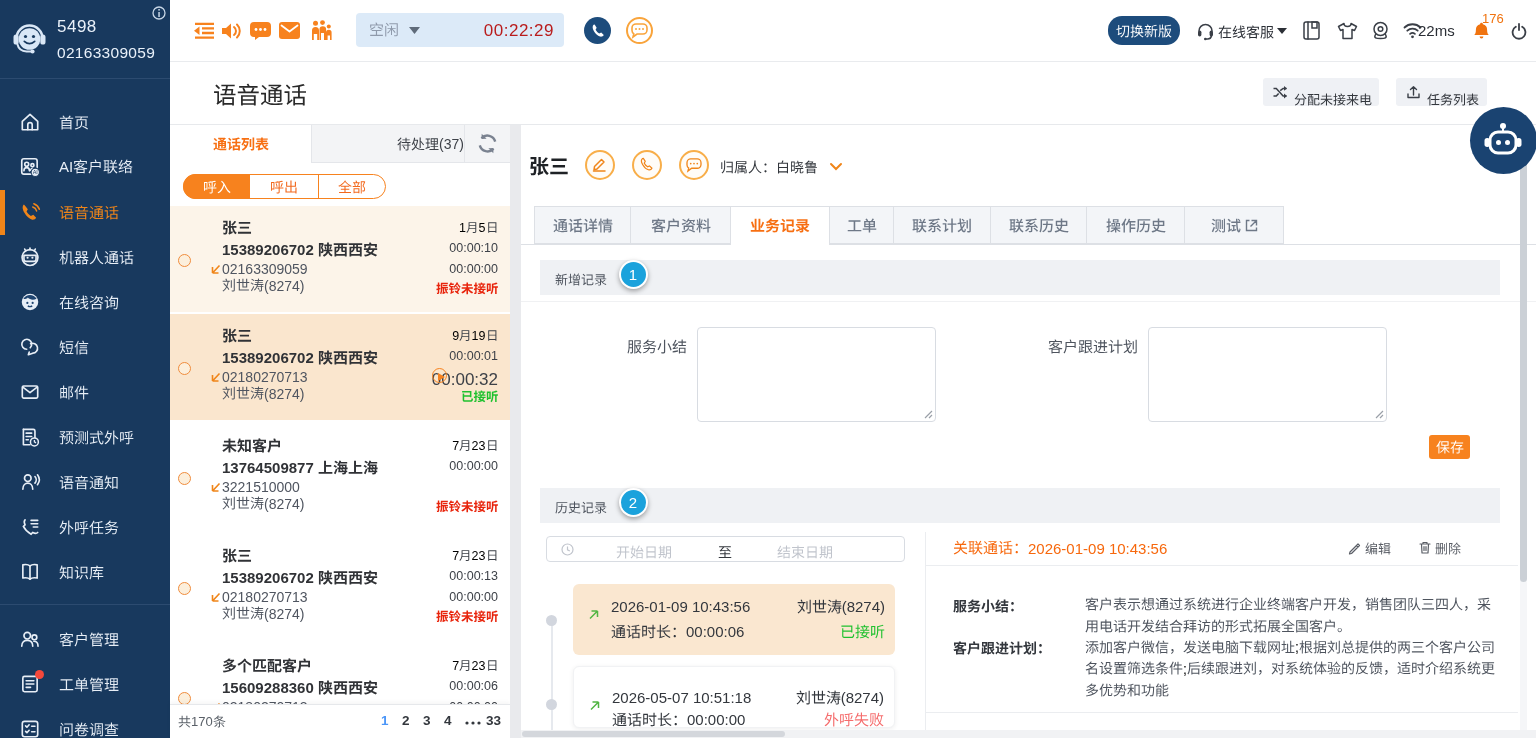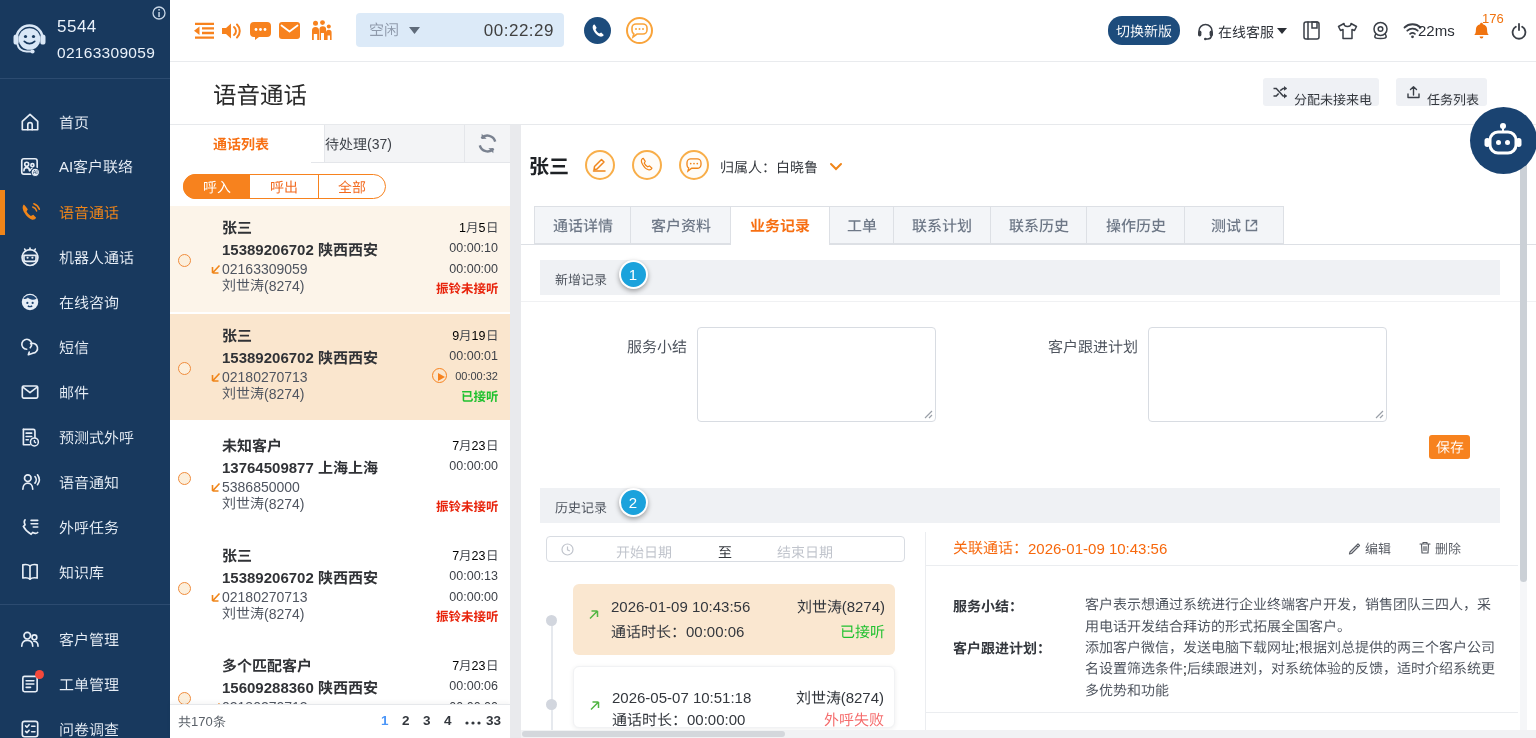--- a/index.html
+++ b/index.html
@@ -13,21 +13,21 @@
       <path d="M4.5 17.5 a13 13 0 0 1 26 0" fill="none" stroke="#D9E7F6" stroke-width="2.6"></path>
 <circle cx="17.5" cy="18" r="10.8" fill="#D9E7F6"></circle>
 <rect x="1.5" y="13.5" width="5.2" height="10" rx="2.6" fill="#D9E7F6"></rect>
 <rect x="28.3" y="13.5" width="5.2" height="10" rx="2.6" fill="#D9E7F6"></rect>
 <circle cx="13.5" cy="15.5" r="1.6" fill="#18395E"></circle>
       <circle cx="21.5" cy="15.5" r="1.6" fill="#18395E"></circle>
 <path d="M12.3 20.3 q5.2 4.6 10.4 0" fill="none" stroke="#18395E" stroke-width="1.7" stroke-linecap="round"></path>
 <path d="M5.5 23.5 q1.5 6.5 9 7 l4 0" fill="none" stroke="#D9E7F6" stroke-width="2" stroke-linecap="round"></path>
 <circle cx="20.5" cy="30.5" r="2.1" fill="#D9E7F6"></circle>
     </svg>
-    <div class="ab" style="left:57px;top:17px;font-size:17px;color:#E9F1FA;letter-spacing:0.5px">5544</div>
+    <div class="ab" style="left:57px;top:17px;font-size:17px;color:#E9F1FA;letter-spacing:0.5px">5498</div>
     <div class="ab" style="left:57px;top:44px;font-size:15.5px;color:#E9F1FA;letter-spacing:0.3px">02163309059</div>
     <svg width="14" height="14" viewBox="0 0 14 14" style="left:152px;top:6px;position:absolute;">
       <circle cx="7" cy="7" r="6" fill="none" stroke="#C7D6E6" stroke-width="1.3"></circle>
       <rect x="6.3" y="6" width="1.5" height="5" fill="#C7D6E6"></rect>
       <rect x="6.3" y="3" width="1.5" height="1.6" fill="#C7D6E6"></rect>
     </svg>
     <div class="ab" style="left:0;top:78px;width:170px;height:1px;background:#2C4B70"></div>
     <svg width="20" height="20" viewBox="0 0 20 20" style="left:20px;top:112px;position:absolute;transform:scale(1.1);transform-origin:50% 50%">
       <path d="M3 9.5 L10 3 L17 9.5 L17 17 L3 17 Z" stroke="#E7EEF6" stroke-width="1.5" fill="none" stroke-linecap="round" stroke-linejoin="round"></path>
       <path d="M8 17 L8 12.5 a2 2 0 0 1 4 0 L12 17" stroke="#E7EEF6" stroke-width="1.5" fill="none" stroke-linecap="round" stroke-linejoin="round"></path>
@@ -206,21 +206,21 @@
     </svg>
     <div class="ab" style="left:186px;top:13px;width:208px;height:34px;background:#DCEAF8;border-radius:4px">
 <span class="ab" style="left:13px;top:8px"><svg class="z" width="30.0" height="15" viewBox="0 0 2000 1000">
           <g transform="translate(0,880) scale(1,-1)">
             <path d="M564 537C666 484 802 405 869 357L919 415C848 462 710 537 611 587ZM384 590C307 523 203 455 85 413L129 348C246 398 356 474 436 544ZM77 22L77 -46L927 -46L927 22L538 22L538 275L825 275L825 343L182 343L182 275L459 275L459 22ZM424 824C440 792 459 752 473 718L76 718L76 492L150 492L150 649L849 649L849 517L926 517L926 718L565 718C550 755 524 807 502 846ZM1081 611L1081 -79L1153 -79L1153 611ZM1120 796C1174 740 1238 661 1265 610L1326 652C1296 702 1232 778 1176 831ZM1357 797L1357 727L1846 727L1846 29C1846 11 1840 5 1821 4C1801 4 1734 3 1665 5C1676 -15 1688 -49 1692 -70C1782 -70 1841 -69 1874 -56C1908 -44 1919 -20 1919 29L1919 797ZM1466 622L1466 486L1235 486L1235 422L1435 422C1382 316 1298 218 1211 167C1226 154 1248 129 1259 113C1337 166 1412 255 1466 356L1466 6L1534 6L1534 357C1606 282 1678 197 1718 139L1773 184C1728 248 1642 343 1561 422L1780 422L1780 486L1534 486L1534 622Z" fill="#8F9AAB"></path>
           </g>
         </svg></span>
 <svg width="11" height="7" viewBox="0 0 11 7" style="position:absolute;left:53px;top:14px">
         <path d="M0 0 L11 0 L5.5 7 Z" fill="#5F6B7A"></path>
       </svg>
-<span class="ab" style="right:10px;top:8px;font-size:17px;color:#404040;letter-spacing:0.5px">00:22:29</span>
+<span class="ab" style="right:10px;top:8px;font-size:17px;color:#b91c1c;letter-spacing:0.5px">00:22:29</span>
 </div>
     <div class="ab" style="left:414px;top:17px;width:27px;height:27px;border-radius:50%;background:#1D4C7C">
 <svg width="16" height="16" viewBox="0 0 20 20" style="position:absolute;left:5.5px;top:5.5px">
         <path d="M4.5 2.2 C3 3.5 2.8 6.5 4.8 10 C6.8 13.5 9.5 16.2 12.5 17 C14.5 17.5 16.5 16.5 17.2 15 L14 11.8 L11.5 13 C9.8 12 8 10.2 7 8.3 L8.3 5.8 L5.8 2 Z" fill="#fff"></path>
       </svg>
     </div>
     <div class="ab" style="left:456px;top:17px;width:27px;height:27px;border-radius:50%;border:2px solid #F9A43B;background:#fff">
 <svg width="17" height="15" viewBox="0 0 17 15" style="position:absolute;left:3px;top:4px">
         <path d="M1 5 a4 4 0 0 1 4-4 h7 a4 4 0 0 1 4 4 v2 a4 4 0 0 1-4 4 h-6 l-4 3 l0.8-3.2 a4 4 0 0 1-1.8-3.3 Z" fill="none" stroke="#F9A43B" stroke-width="1.6"></path>
         <circle cx="5" cy="6" r="1" fill="#F9A43B"></circle>
@@ -306,21 +306,21 @@
         </svg></span>
     </div>
   </div>
 <div class="ab" style="left:170px;top:125px;width:340px;height:613px;background:#fff">
     <div class="ab" style="left:0;top:0;width:340px;height:38px;border-bottom:1px solid #E4E6EA">
 <div class="ab" style="left:0;top:0;width:141px;height:38px;background:#fff;text-align:center;line-height:38px"><svg class="z" width="56.0" height="14" viewBox="0 0 4000 1000">
           <g transform="translate(0,880) scale(1,-1)">
             <path d="M46 742C105 690 185 617 221 570L307 652C268 697 186 766 127 814ZM274 467L33 467L33 356L159 356L159 117C116 97 69 60 25 16L98 -85C141 -24 189 36 221 36C242 36 275 5 315 -18C385 -58 467 -69 591 -69C698 -69 865 -63 943 -59C945 -28 962 26 975 56C870 42 703 33 595 33C486 33 396 39 331 78C307 92 289 105 274 115ZM370 818L370 727L727 727C701 707 673 688 645 672C599 691 552 709 513 723L436 659C480 642 531 620 579 598L361 598L361 80L473 80L473 231L588 231L588 84L695 84L695 231L814 231L814 186C814 175 810 171 799 171C788 171 753 170 722 172C734 146 747 106 752 77C812 77 856 78 887 94C919 110 928 135 928 184L928 598L794 598L796 600L743 627C810 668 875 718 925 767L854 824L831 818ZM814 512L814 458L695 458L695 512ZM473 374L588 374L588 318L473 318ZM473 458L473 512L588 512L588 458ZM814 374L814 318L695 318L695 374ZM1078 761C1131 713 1201 645 1232 601L1314 684C1280 726 1208 790 1155 834ZM1412 296L1412 -90L1533 -90L1533 -54L1796 -54L1796 -86L1923 -86L1923 296L1722 296L1722 435L1967 435L1967 549L1722 549L1722 706C1796 718 1867 732 1928 749L1849 846C1729 811 1536 783 1364 769C1377 744 1392 699 1396 671C1462 675 1532 681 1602 689L1602 549L1353 549L1353 435L1602 435L1602 296ZM1533 55L1533 188L1796 188L1796 55ZM1035 541L1035 426L1152 426L1152 133C1152 82 1117 40 1095 21C1115 1 1150 -46 1161 -73C1178 -48 1213 -18 1395 139C1380 162 1359 209 1348 242L1264 170L1264 541ZM2617 743L2617 167L2735 167L2735 743ZM2824 840L2824 50C2824 34 2818 29 2801 29C2784 28 2729 28 2679 30C2695 -2 2712 -53 2717 -85C2799 -86 2855 -82 2893 -64C2931 -45 2944 -14 2944 51L2944 840ZM2173 283C2210 252 2258 210 2291 177C2230 98 2152 39 2060 4C2085 -20 2116 -67 2132 -98C2362 9 2506 211 2554 563L2479 585L2458 582L2275 582C2285 617 2295 653 2303 689L2572 689L2572 804L2048 804L2048 689L2182 689C2151 553 2101 428 2029 348C2055 329 2102 287 2120 265C2166 320 2205 391 2237 472L2422 472C2406 402 2384 339 2356 282C2323 311 2276 348 2242 374ZM3235 -89C3265 -70 3311 -56 3597 30C3590 55 3580 104 3577 137L3361 78L3361 248C3408 282 3452 320 3490 359C3566 151 3690 4 3898 -66C3916 -34 3951 14 3977 39C3887 64 3811 106 3750 160C3808 193 3873 236 3930 277L3830 351C3792 314 3735 270 3682 234C3650 275 3624 320 3604 370L3942 370L3942 472L3558 472L3558 528L3869 528L3869 623L3558 623L3558 676L3908 676L3908 777L3558 777L3558 850L3437 850L3437 777L3099 777L3099 676L3437 676L3437 623L3149 623L3149 528L3437 528L3437 472L3056 472L3056 370L3340 370C3253 301 3133 240 3021 205C3046 181 3082 136 3099 108C3145 125 3191 146 3236 170L3236 97C3236 53 3208 29 3185 17C3204 -7 3228 -60 3235 -89Z" fill="#F76F12"></path>
           </g>
         </svg></div>
-<div class="ab" style="left:154px;top:0;width:153px;height:37px;background:#F3F4F6;border-left:1px solid #E4E6EA;text-align:left;line-height:37px"><svg class="z" width="42.0" height="14" viewBox="0 0 3000 1000">
+<div class="ab" style="left:141px;top:0;width:153px;height:37px;background:#F3F4F6;border-left:1px solid #E4E6EA;text-align:right;line-height:37px"><svg class="z" width="42.0" height="14" viewBox="0 0 3000 1000">
           <g transform="translate(0,880) scale(1,-1)">
             <path d="M415 204C462 150 513 75 534 26L598 64C576 112 523 184 477 236ZM255 838C212 767 122 683 44 632C55 617 75 587 83 570C171 630 267 723 325 810ZM606 835L606 710L386 710L386 642L606 642L606 515L327 515L327 446L747 446L747 334L339 334L339 265L747 265L747 11C747 -2 742 -7 726 -7C710 -8 654 -9 594 -6C604 -27 616 -58 619 -78C697 -78 748 -78 780 -66C811 -54 821 -33 821 11L821 265L955 265L955 334L821 334L821 446L962 446L962 515L681 515L681 642L910 642L910 710L681 710L681 835ZM272 617C215 514 119 411 29 345C42 327 63 288 69 271C107 303 147 341 185 382L185 -79L257 -79L257 468C287 508 315 550 338 591ZM1426 612C1407 471 1372 356 1324 262C1283 330 1250 417 1225 528C1234 555 1243 583 1252 612ZM1220 836C1193 640 1131 451 1052 347C1072 337 1099 317 1113 305C1139 340 1163 382 1185 430C1212 334 1245 256 1284 194C1218 95 1134 25 1034 -23C1053 -34 1083 -64 1096 -81C1188 -34 1267 34 1332 127C1454 -17 1615 -49 1787 -49L1934 -49C1939 -27 1952 10 1965 29C1926 28 1822 28 1791 28C1637 28 1486 56 1373 192C1441 314 1488 470 1510 670L1461 684L1446 681L1270 681C1281 725 1291 771 1299 817ZM1615 838L1615 102L1695 102L1695 520C1763 441 1836 347 1871 285L1937 326C1892 398 1797 511 1721 594L1695 579L1695 838ZM2476 540L2629 540L2629 411L2476 411ZM2694 540L2847 540L2847 411L2694 411ZM2476 728L2629 728L2629 601L2476 601ZM2694 728L2847 728L2847 601L2694 601ZM2318 22L2318 -47L2967 -47L2967 22L2700 22L2700 160L2933 160L2933 228L2700 228L2700 346L2919 346L2919 794L2407 794L2407 346L2623 346L2623 228L2395 228L2395 160L2623 160L2623 22ZM2035 100L2054 24C2142 53 2257 92 2365 128L2352 201L2242 164L2242 413L2343 413L2343 483L2242 483L2242 702L2358 702L2358 772L2046 772L2046 702L2170 702L2170 483L2056 483L2056 413L2170 413L2170 141C2119 125 2073 111 2035 100Z" fill="#3D4148"></path>
           </g>
         </svg><span style="font-size:14px;color:#3D4148">(37)</span></div>
 <div class="ab" style="left:294px;top:0;width:46px;height:37px;background:#F3F4F6;border-left:1px solid #E4E6EA">
 <svg width="21" height="21" viewBox="0 0 21 21" style="position:absolute;left:12px;top:8px">
           <path d="M18.2 8.6 A8 8 0 0 0 4.5 5.2 M2.8 12.4 A8 8 0 0 0 16.5 15.8" stroke="#7A8290" stroke-width="2.4" fill="none"></path>
           <path d="M4.7 0.8 L4.5 5.9 L9.6 5.7 Z" fill="#7A8290"></path>
           <path d="M16.3 20.2 L16.5 15.1 L11.4 15.3 Z" fill="#7A8290"></path>
         </svg>
@@ -405,21 +405,21 @@
       <span class="ab" style="right:12px;top:14.5px;font-size:12.5px">9<svg class="z" width="12.5" height="12.5" viewBox="0 0 1000 1000">
           <g transform="translate(0,880) scale(1,-1)">
             <path d="M207 787L207 479C207 318 191 115 29 -27C46 -37 75 -65 86 -81C184 5 234 118 259 232L742 232L742 32C742 10 735 3 711 2C688 1 607 0 524 3C537 -18 551 -53 556 -76C663 -76 730 -75 769 -61C806 -48 821 -23 821 31L821 787ZM283 714L742 714L742 546L283 546ZM283 475L742 475L742 305L272 305C280 364 283 422 283 475Z" fill="#3D4148"></path>
           </g>
         </svg>19<svg class="z" width="12.5" height="12.5" viewBox="0 0 1000 1000">
           <g transform="translate(0,880) scale(1,-1)">
             <path d="M253 352L752 352L752 71L253 71ZM253 426L253 697L752 697L752 426ZM176 772L176 -69L253 -69L253 -4L752 -4L752 -64L832 -64L832 772Z" fill="#3D4148"></path>
           </g>
         </svg></span>
       <span class="ab" style="right:12px;top:34.5px;font-size:12.5px;color:#3D4148">00:00:01</span>
-      <span class="ab" style="right:12px;top:56px;font-size:11px;color:#3D4148">00:00:32</span>
+      <span class="ab" style="right:12px;top:56px;font-size:17px;color:#3D4148">00:00:32</span>
       <div class="ab" style="right:63px;top:54px;width:15px;height:15px;border-radius:50%;border:1.5px solid #F7821E">
         <svg width="7" height="8" viewBox="0 0 7 8" style="position:absolute;left:4.5px;top:3.5px">
           <path d="M0 0 L7 4 L0 8 Z" fill="#F7821E"></path>
         </svg>
       </div>
       <span class="ab" style="right:12px;top:75.5px;font-size:12.5px"><svg class="z" width="37.5" height="12.5" viewBox="0 0 3000 1000">
           <g transform="translate(0,880) scale(1,-1)">
             <path d="M91 793L91 674L711 674L711 461L255 461L255 597L131 597L131 130C131 -23 189 -62 383 -62C428 -62 669 -62 717 -62C900 -62 944 -7 967 183C932 190 877 210 846 230C831 84 816 58 712 58C653 58 434 58 382 58C272 58 255 67 255 130L255 343L711 343L711 296L836 296L836 793ZM1139 849L1139 660L1037 660L1037 550L1139 550L1139 371C1095 359 1054 349 1021 342L1047 227L1139 253L1139 44C1139 31 1135 27 1123 27C1111 26 1077 26 1042 28C1056 -4 1070 -54 1073 -83C1135 -84 1179 -79 1209 -61C1239 -42 1249 -12 1249 43L1249 285L1337 312L1322 420L1249 400L1249 550L1331 550L1331 660L1249 660L1249 849ZM1548 659L1745 659C1730 619 1705 567 1682 530L1547 530L1603 553C1594 582 1571 625 1548 659ZM1562 825C1573 806 1584 782 1594 760L1382 760L1382 659L1518 659L1450 634C1469 602 1489 561 1500 530L1353 530L1353 428L1563 428C1552 400 1537 370 1521 340L1338 340L1338 239L1463 239C1437 198 1411 159 1386 128C1444 110 1507 87 1570 61C1507 35 1425 20 1321 12C1339 -12 1358 -55 1367 -88C1509 -68 1615 -40 1693 7C1765 -27 1830 -62 1874 -92L1947 -1C1905 26 1847 56 1783 84C1817 126 1842 176 1860 239L1971 239L1971 340L1643 340C1655 364 1667 389 1677 412L1596 428L1958 428L1958 530L1796 530C1815 561 1836 598 1857 634L1772 659L1938 659L1938 760L1718 760C1706 787 1690 816 1675 840ZM1740 239C1724 195 1703 159 1675 130C1633 146 1590 162 1548 176L1587 239ZM2469 741L2469 468C2469 321 2460 120 2356 -17C2384 -31 2438 -72 2459 -95C2563 41 2589 254 2593 415L2728 415L2728 -86L2852 -86L2852 415L2953 415L2953 534L2594 534L2594 657C2710 679 2831 709 2928 748L2831 844C2742 804 2600 765 2469 741ZM2065 763L2065 82L2180 82L2180 162L2380 162L2380 763ZM2180 647L2262 647L2262 279L2180 279Z" fill="#1FC12E"></path>
           </g>
         </svg></span>
@@ -432,21 +432,21 @@
           </g>
         </svg></span>
       <span class="ab" style="left:52px;top:35px;font-size:15px;font-weight:bold;color:#303236">13764509877 <svg class="z" width="60.0" height="15" viewBox="0 0 4000 1000">
           <g transform="translate(0,880) scale(1,-1)">
             <path d="M403 837L403 81L43 81L43 -40L958 -40L958 81L532 81L532 428L887 428L887 549L532 549L532 837ZM1092 753C1151 722 1228 673 1266 640L1336 731C1296 763 1216 807 1158 834ZM1035 468C1091 438 1165 391 1198 357L1267 448C1231 480 1157 523 1100 549ZM1062 -8L1166 -73C1210 25 1256 142 1293 249L1201 314C1159 197 1102 70 1062 -8ZM1565 451C1590 430 1618 402 1639 378L1502 378L1514 473L1599 473ZM1430 850C1396 739 1336 624 1270 552C1298 537 1349 505 1373 486C1385 501 1397 518 1409 536C1405 486 1399 432 1392 378L1288 378L1288 270L1377 270C1366 192 1354 119 1342 61L1759 61C1755 46 1750 36 1745 30C1734 17 1725 14 1708 14C1688 14 1649 14 1605 18C1622 -9 1633 -52 1635 -80C1683 -83 1731 -83 1761 -78C1795 -73 1820 -64 1843 -32C1855 -16 1866 13 1874 61L1948 61L1948 163L1887 163L1895 270L1973 270L1973 378L1901 378L1908 525C1909 540 1910 576 1910 576L1435 576C1447 597 1459 618 1471 641L1946 641L1946 749L1520 749C1529 773 1538 797 1546 821ZM1538 245C1567 222 1600 190 1624 163L1474 163L1488 270L1577 270ZM1648 473L1796 473L1792 378L1695 378L1723 397C1706 418 1676 448 1648 473ZM1624 270L1786 270C1783 228 1780 193 1776 163L1681 163L1713 185C1693 209 1657 243 1624 270ZM2403 837L2403 81L2043 81L2043 -40L2958 -40L2958 81L2532 81L2532 428L2887 428L2887 549L2532 549L2532 837ZM3092 753C3151 722 3228 673 3266 640L3336 731C3296 763 3216 807 3158 834ZM3035 468C3091 438 3165 391 3198 357L3267 448C3231 480 3157 523 3100 549ZM3062 -8L3166 -73C3210 25 3256 142 3293 249L3201 314C3159 197 3102 70 3062 -8ZM3565 451C3590 430 3618 402 3639 378L3502 378L3514 473L3599 473ZM3430 850C3396 739 3336 624 3270 552C3298 537 3349 505 3373 486C3385 501 3397 518 3409 536C3405 486 3399 432 3392 378L3288 378L3288 270L3377 270C3366 192 3354 119 3342 61L3759 61C3755 46 3750 36 3745 30C3734 17 3725 14 3708 14C3688 14 3649 14 3605 18C3622 -9 3633 -52 3635 -80C3683 -83 3731 -83 3761 -78C3795 -73 3820 -64 3843 -32C3855 -16 3866 13 3874 61L3948 61L3948 163L3887 163L3895 270L3973 270L3973 378L3901 378L3908 525C3909 540 3910 576 3910 576L3435 576C3447 597 3459 618 3471 641L3946 641L3946 749L3520 749C3529 773 3538 797 3546 821ZM3538 245C3567 222 3600 190 3624 163L3474 163L3488 270L3577 270ZM3648 473L3796 473L3792 378L3695 378L3723 397C3706 418 3676 448 3648 473ZM3624 270L3786 270C3783 228 3780 193 3776 163L3681 163L3713 185C3693 209 3657 243 3624 270Z" fill="#303236"></path>
           </g>
         </svg></span>
       <svg width="10" height="10" viewBox="0 0 10 10" style="left:41px;top:58px;position:absolute;">
         <path d="M1.5 9 V3 M1.5 9 H7.5 M1.5 9 L8.5 1.5" stroke="#F08519" stroke-width="1.6" fill="none"></path>
       </svg>
-      <span class="ab" style="left:52px;top:54.5px;font-size:14px;color:#4F5560">5386850000</span>
+      <span class="ab" style="left:52px;top:54.5px;font-size:14px;color:#4F5560">3221510000</span>
       <span class="ab" style="left:52px;top:71.5px;font-size:14px"><svg class="z" width="42.0" height="14" viewBox="0 0 3000 1000">
           <g transform="translate(0,880) scale(1,-1)">
             <path d="M629 724L629 176L701 176L701 724ZM840 822L840 17C840 0 834 -6 816 -6C799 -7 742 -7 680 -6C691 -27 702 -59 706 -80C790 -80 841 -78 872 -66C903 -54 915 -32 915 17L915 822ZM236 813C262 769 291 711 305 675L47 675L47 605L401 605C383 505 359 414 326 332C267 398 204 462 145 518L94 473C160 410 230 335 294 260C234 141 153 46 41 -22C57 -36 85 -65 95 -80C201 -8 282 85 344 200C395 135 439 73 468 23L526 77C493 133 440 202 379 273C421 370 453 480 476 605L564 605L564 675L307 675L375 706C360 742 329 798 302 840ZM1457 835L1457 590L1275 590L1275 813L1197 813L1197 590L1051 590L1051 517L1197 517L1197 -15L1922 -15L1922 58L1275 58L1275 517L1457 517L1457 200L1801 200L1801 517L1950 517L1950 590L1801 590L1801 824L1723 824L1723 590L1532 590L1532 835ZM1723 517L1723 269L1532 269L1532 517ZM2524 172C2566 129 2612 68 2632 28L2693 70C2673 109 2625 167 2583 209ZM2092 774C2150 743 2227 697 2266 667L2307 728C2268 757 2189 800 2133 827ZM2042 499C2103 468 2182 421 2220 390L2261 452C2221 483 2141 527 2082 554ZM2069 -16L2128 -67C2185 26 2253 151 2304 257L2253 306C2197 193 2122 61 2069 -16ZM2576 841L2564 733L2343 733L2343 670L2555 670L2543 595L2369 595L2369 533L2530 533L2511 452L2313 452L2313 387L2492 387C2446 240 2379 120 2279 31C2296 19 2328 -7 2341 -20C2412 50 2467 134 2511 231L2781 231L2781 5C2781 -8 2777 -12 2761 -12C2746 -13 2692 -13 2633 -12C2643 -31 2655 -60 2658 -80C2736 -80 2785 -79 2815 -67C2846 -57 2854 -37 2854 4L2854 231L2956 231L2956 296L2854 296L2854 364L2781 364L2781 296L2537 296C2548 325 2558 356 2567 387L2960 387L2960 452L2585 452L2603 533L2911 533L2911 595L2615 595L2628 670L2936 670L2936 733L2637 733L2649 835Z" fill="#4F5560"></path>
           </g>
         </svg><span style="font-size:14px;color:#4F5560">(8274)</span></span>
       <span class="ab" style="right:12px;top:14.5px;font-size:12.5px">7<svg class="z" width="12.5" height="12.5" viewBox="0 0 1000 1000">
           <g transform="translate(0,880) scale(1,-1)">
             <path d="M207 787L207 479C207 318 191 115 29 -27C46 -37 75 -65 86 -81C184 5 234 118 259 232L742 232L742 32C742 10 735 3 711 2C688 1 607 0 524 3C537 -18 551 -53 556 -76C663 -76 730 -75 769 -61C806 -48 821 -23 821 31L821 787ZM283 714L742 714L742 546L283 546ZM283 475L742 475L742 305L272 305C280 364 283 422 283 475Z" fill="#3D4148"></path>
           </g>
         </svg>23<svg class="z" width="12.5" height="12.5" viewBox="0 0 1000 1000">

